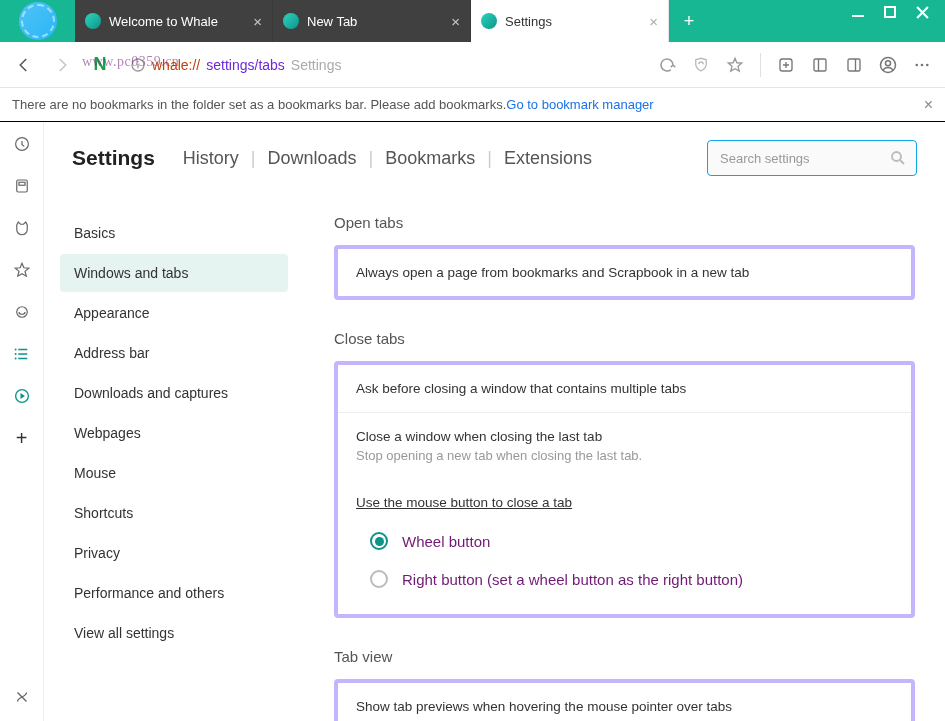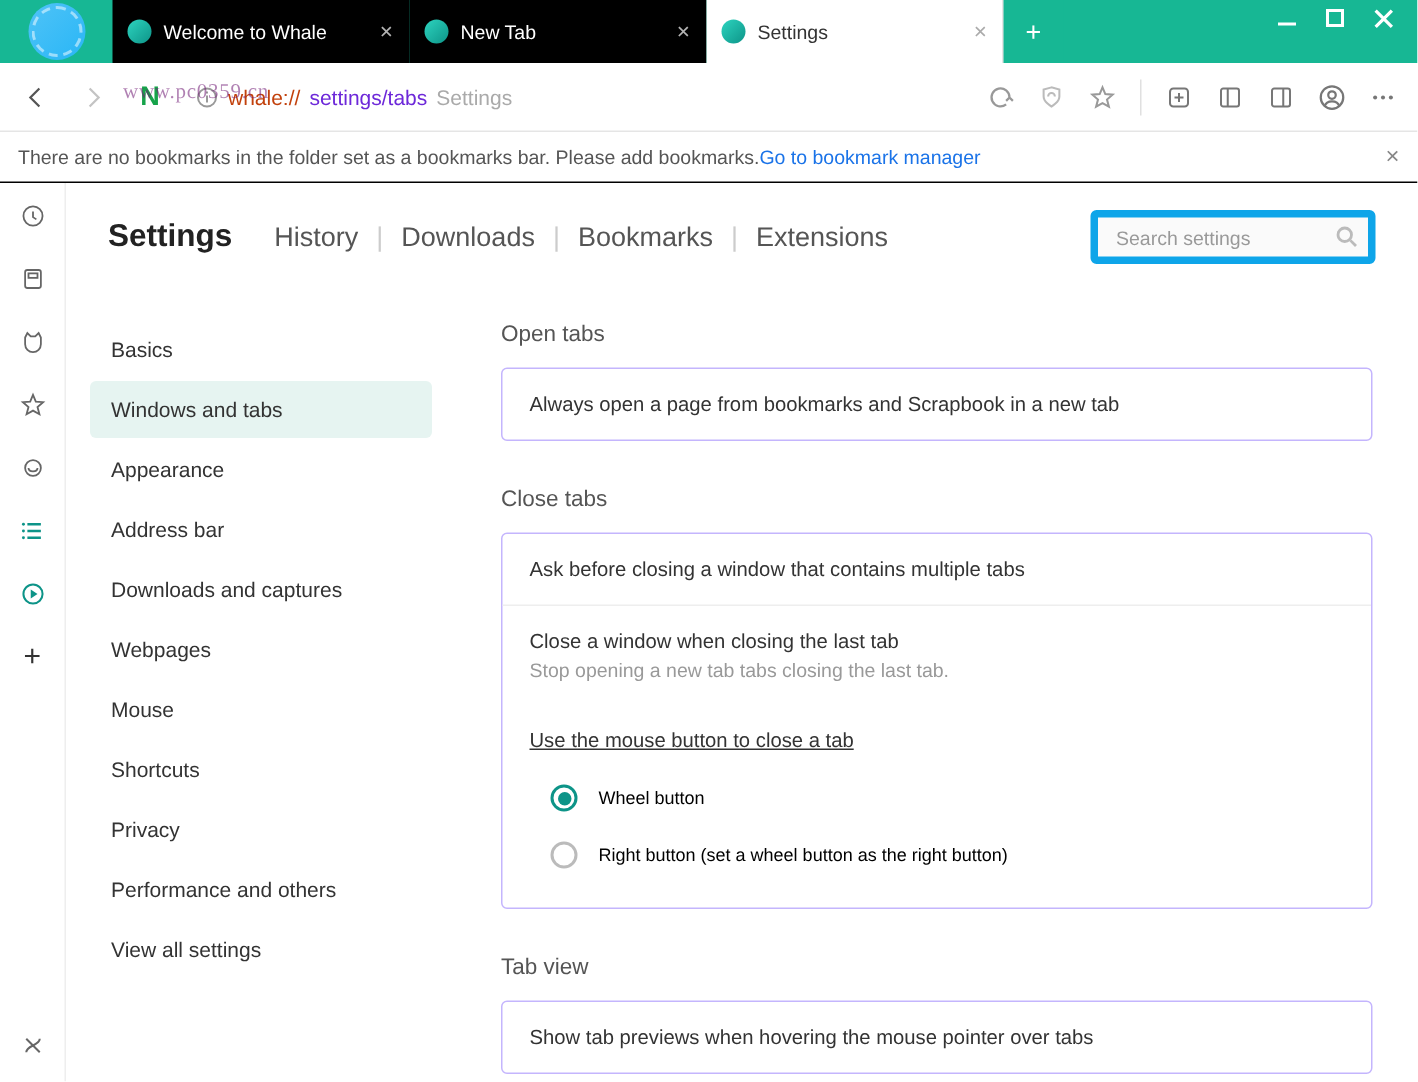--- a/index.html
+++ b/index.html
@@ -5,21 +5,21 @@
 * { margin: 0; padding: 0; box-sizing: border-box; font-family: -apple-system, "Segoe UI", "Malgun Gothic", sans-serif; }
 body { background: #fff; overflow: hidden; width: 945px; height: 721px; }
 
 
 .titlebar { background: #17b794; height: 42px; display: flex; align-items: stretch; }
 .titlebar-left { width: 75px; display: flex; align-items: center; justify-content: center; position: relative; }
 .logo-circle { width: 38px; height: 38px; border-radius: 50%; background: linear-gradient(135deg,#4fc3f7,#29b6f6); display:flex; align-items:center; justify-content:center; color:#fff; font-weight:bold; font-size:10px; position:relative; overflow:hidden;}
 .logo-circle::before{content:"";position:absolute;inset:2px;border:2px dashed rgba(255,255,255,.5);border-radius:50%;}
 .tabs { display: flex; align-items: stretch; flex: 1; }
 .tab { height: 42px; width: 198px; display: flex; align-items: center; padding: 0 10px; gap: 8px; color: #fff; font-size: 13px; position: relative; border-right: 1px solid rgba(0,0,0,.1); cursor: pointer; }
-.tab.inactive { background: #000000; align-items: center; }
+.tab.inactive { background: #404040; align-items: center; }
 .tab.active { background: #fff; color: #333; }
 .tab .favicon { width: 16px; height: 16px; border-radius: 50%; background: linear-gradient(135deg,#2dd4bf,#0d9488); }
 .tab .close { margin-left: auto; opacity: .7; font-size: 15px; }
 .tab.active .close { color: #888; }
 .newtab { width: 40px; display: flex; align-items: center; justify-content: center; color: #fff; font-size: 18px; cursor:pointer; background:#17b794; }
 .window-controls { display: flex; align-items: flex-start; gap: 20px; padding: 6px 16px 0 16px; color: #fff; }
 .window-controls span { font-size: 14px; cursor:pointer; }
 
 
 .toolbar { height: 46px; display: flex; align-items: center; padding: 0 10px; gap: 10px; border-bottom: 1px solid #e5e5e5; }
@@ -49,39 +49,39 @@
 .content::-webkit-scrollbar { width: 12px; }
 .content::-webkit-scrollbar-thumb { background: #d0d0d0; border-radius: 6px; }
 .content::-webkit-scrollbar-track { background: #f5f5f5; }
 
 .settings-header { display: flex; align-items: center; padding: 18px 28px; gap: 28px; }
 .settings-title { font-size: 21px; font-weight: 600; color: #222; }
 .settings-nav { display: flex; gap: 10px; font-size: 18px; color: #555; }
 .settings-nav span { cursor: pointer; }
 .settings-nav .sep { color: #ccc; margin: 0 2px; }
 .search-box { margin-left: auto; position: relative; }
-.search-box input { width: 190px; height: 36px; border: 5px solid #0ea5e9; border-radius: 4px; padding: 0 36px 0 12px; font-size: 13px; color: #000000; background:#fafafa; }
+.search-box input { width: 210px; height: 36px; border: 1px solid #0ea5e9; border-radius: 4px; padding: 0 36px 0 12px; font-size: 13px; color: #000000; background:#fafafa; }
 .search-box input::placeholder { color: #999; }
 .search-box .mag { position: absolute; right: 10px; top: 50%; transform: translateY(-50%); color: #bbb; font-size:16px; }
 
 .settings-body { display: flex; padding: 10px 0 40px 0; }
 .settings-side { width: 260px; padding: 10px 16px 10px 16px; }
 .side-item { padding: 11px 14px; border-radius: 4px; font-size: 14px; color: #333; cursor: pointer; margin-bottom: 2px; }
 .side-item.active { background: #e6f4f1; }
 
 .settings-main { flex: 1; padding: 10px 30px 10px 30px; }
 .section { margin-bottom: 30px; }
 .section h3 { font-size: 15px; font-weight: 400; color: #555; margin-bottom: 14px; }
-.card { border: 1px solid #c4b5fd; border-radius: 4px; background: #fff; }
+.card { border: 4px solid #c4b5fd; border-radius: 4px; background: #fff; }
 .row { padding: 16px 18px; font-size: 13.5px; color: #333; border-top: 1px solid #eee; }
 .row:first-child { border-top: none; }
 .row .sub { color: #999; font-size: 13px; margin-top: 4px; }
 .row.no-card { border: none; padding: 16px 18px 2px 18px; text-decoration: underline; }
 .radio-group { padding: 10px 18px 16px 32px; }
-.radio-row { display: flex; align-items: center; gap: 14px; padding: 10px 0; font-size: 12px; color: #000000; cursor:pointer;text-align:center;}
+.radio-row { display: flex; align-items: center; gap: 14px; padding: 10px 0; font-size: 15px; color: #701a75; cursor:pointer;text-align:center;}
 .radio { width: 18px; height: 18px; border: 2px solid #bbb; border-radius: 50%; display:inline-flex; align-items:center; justify-content:center; }
 .radio.checked { border-color: #0d9488; }
 .radio.checked::after { content:""; width: 9px; height: 9px; border-radius: 50%; background: #0d9488; }
 
 
 .watermark { position: absolute; top: 54px; left: 82px; font-size: 14px; color: #701a75; opacity: .55; pointer-events:none; font-family: "SimSun","Segoe UI",serif; letter-spacing:.5px;}
 svg { display:block; }
 </style>
 </head>
 <body>
@@ -313,21 +313,21 @@
         </div>
 
         <div class="section">
           <h3>Close tabs</h3>
           <div class="card">
             <div class="row">
               <span>Ask before closing a window that contains multiple tabs</span>
             </div>
             <div class="row">
               <div>Close a window when closing the last tab</div>
-              <div class="sub">Stop opening a new tab tabs closing the last tab.</div>
+              <div class="sub">Stop opening a new tab when closing the last tab.</div>
             </div>
             <div class="row no-card">
               <span>Use the mouse button to close a tab</span>
             </div>
             <div class="radio-group">
               <div class="radio-row">
                 <span class="radio checked"></span>
                 <span>Wheel button</span>
               </div>
               <div class="radio-row">

